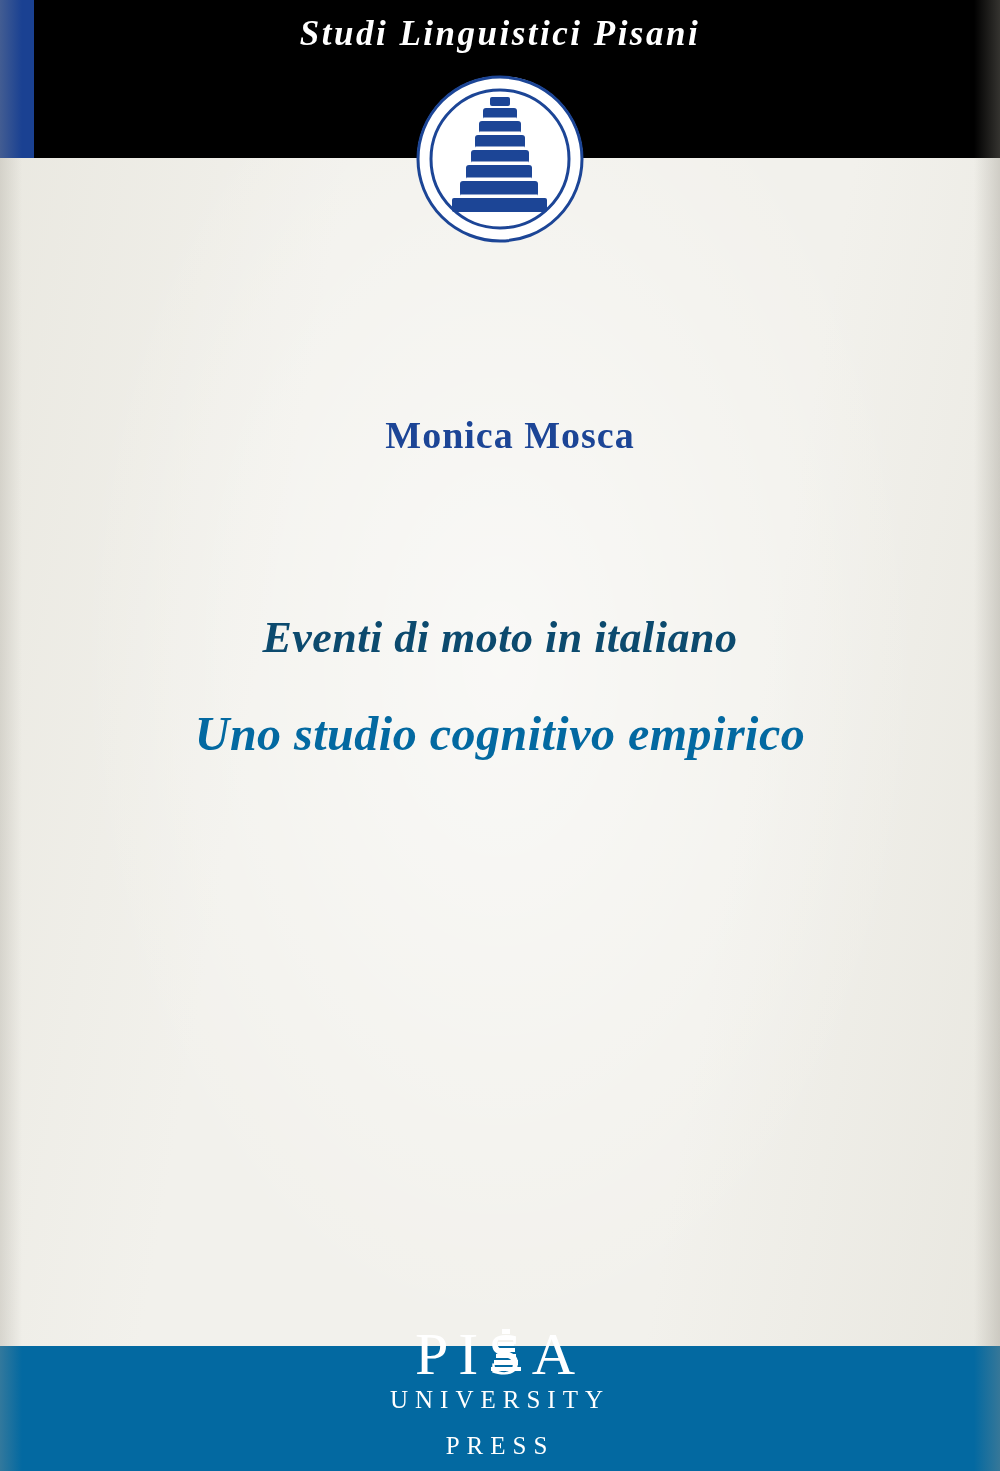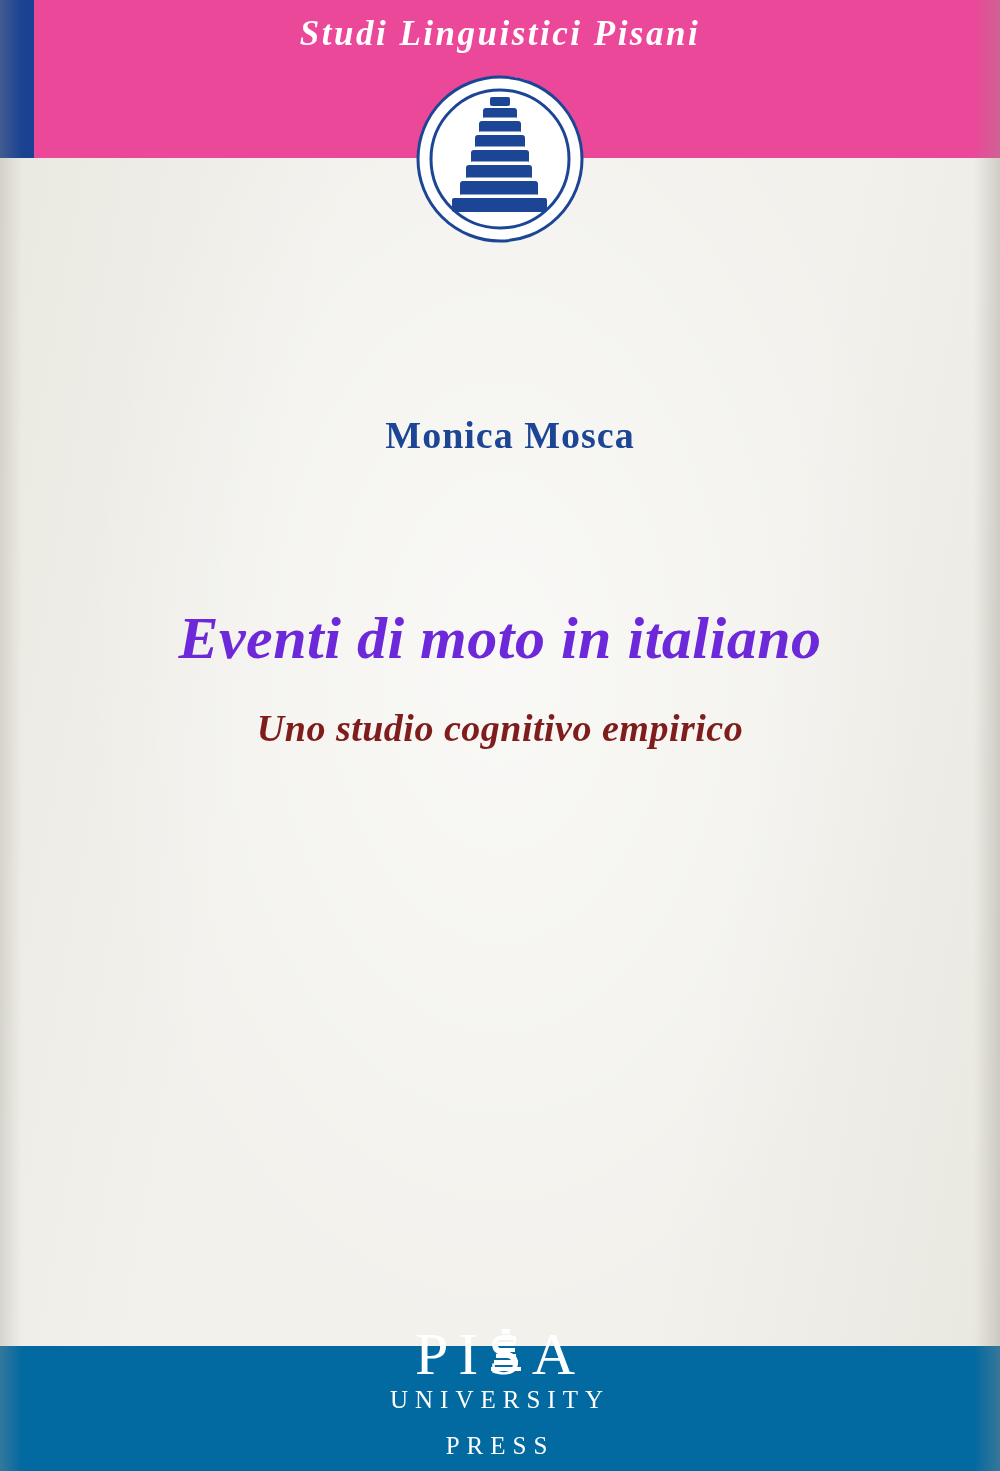--- a/index.html
+++ b/index.html
@@ -32,21 +32,21 @@
     pointer-events: none;
   }
 
   
   .top-band {
     position: absolute;
     left: 0;
     top: 0;
     width: 1000px;
     height: 158px;
-    background: #ec4899;
+    background: #000000;
   }
   .top-band-inner-left {
     position: absolute;
     left: 0; top: 0;
     width: 34px; height: 158px;
     background: #1a4192;
   }
   .series-title {
     position: absolute;
     left: 0;
@@ -86,35 +86,35 @@
 
   
   .title-block {
     position: absolute;
     left: 60px;
     top: 596px;
     width: 880px;
     text-align: center;
   }
   .title-line {
-    color: #6d28d9;
+    color: #0c4a6e;
     font-family: "Liberation Serif", serif;
     font-style: italic;
     font-weight: bold;
-    font-size: 60px;
+    font-size: 44px;
     line-height: 84px;
     letter-spacing: 0.5px;
   }
   .subtitle {
     margin-top: 26px;
-    color: #7f1d1d;
+    color: #0369a1;
     font-family: "Liberation Serif", serif;
     font-style: italic;
     font-weight: bold;
-    font-size: 38px;
+    font-size: 48px;
     letter-spacing: 0.5px;
   }
 
   
   .bottom-band {
     position: absolute;
     left: 0;
     bottom: 0;
     width: 1000px;
     height: 125px;

